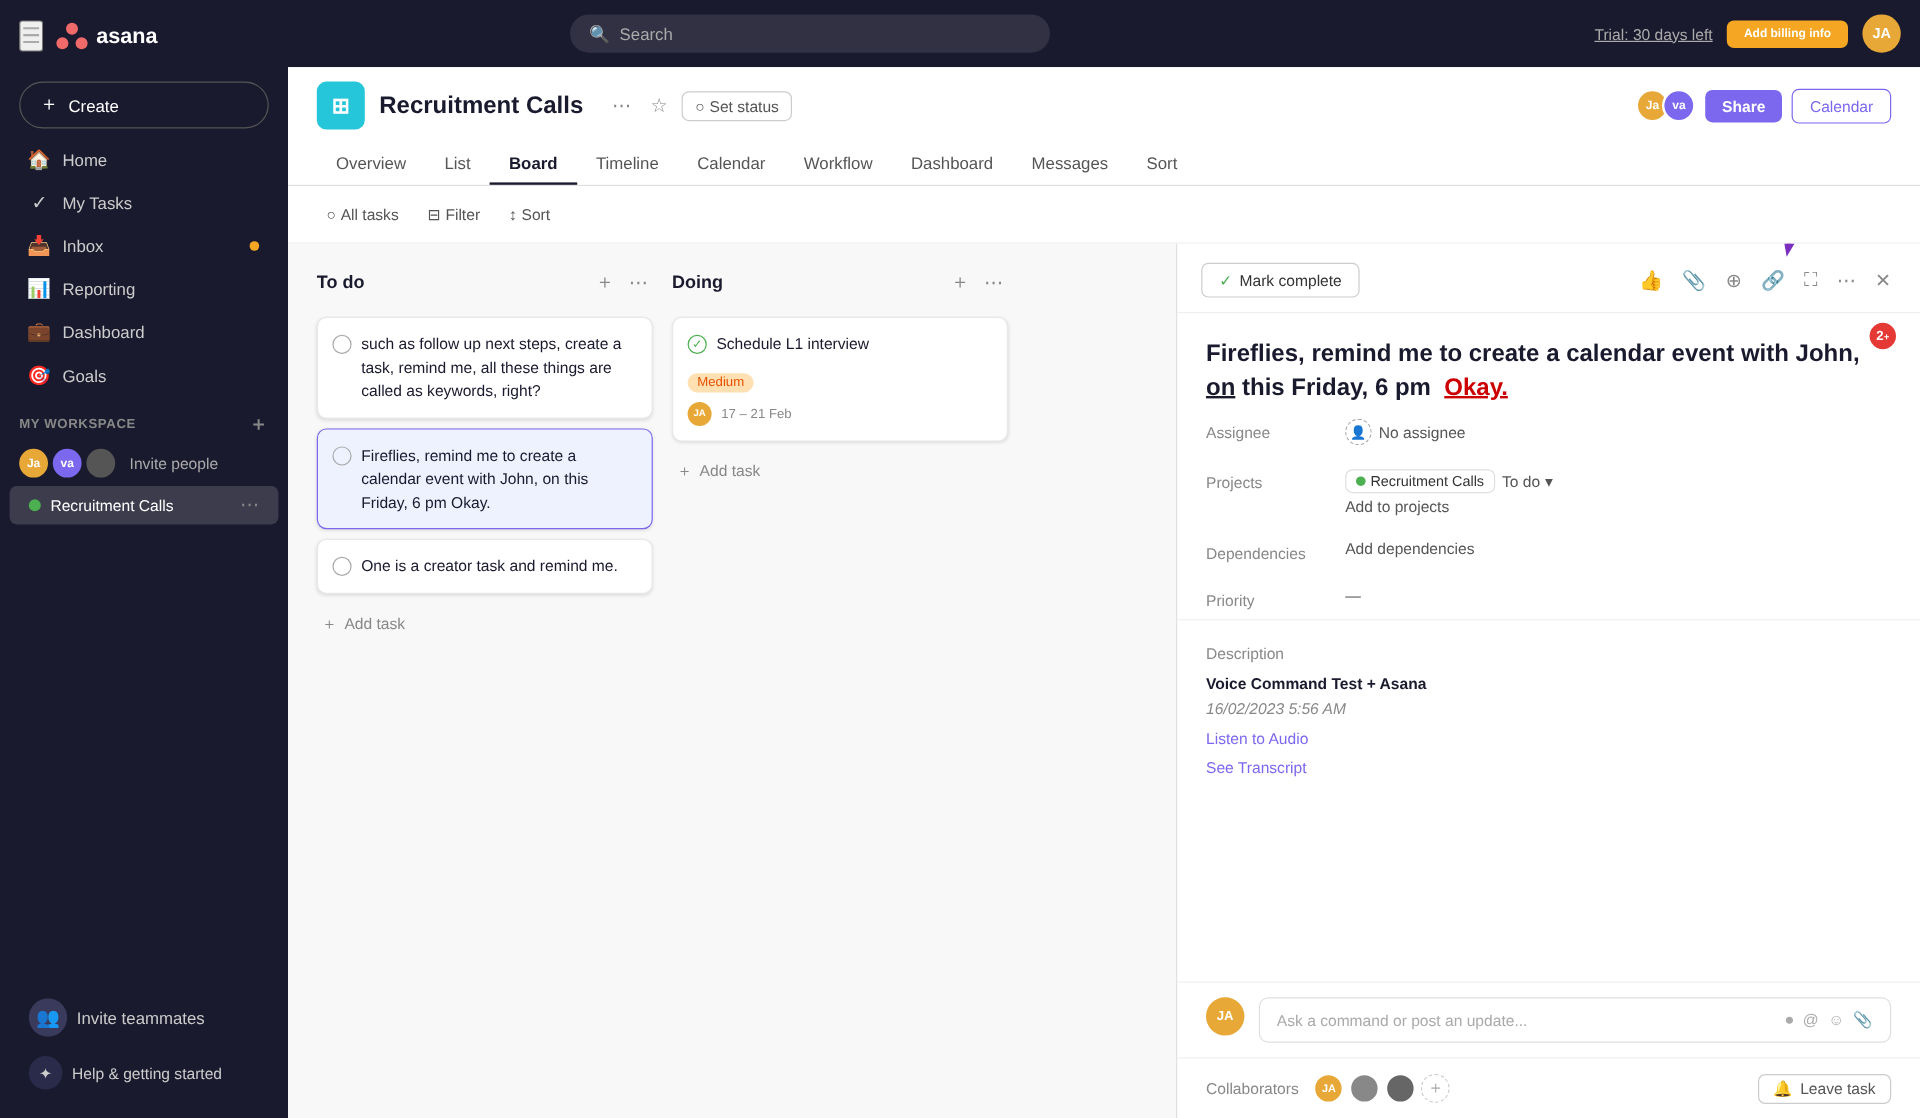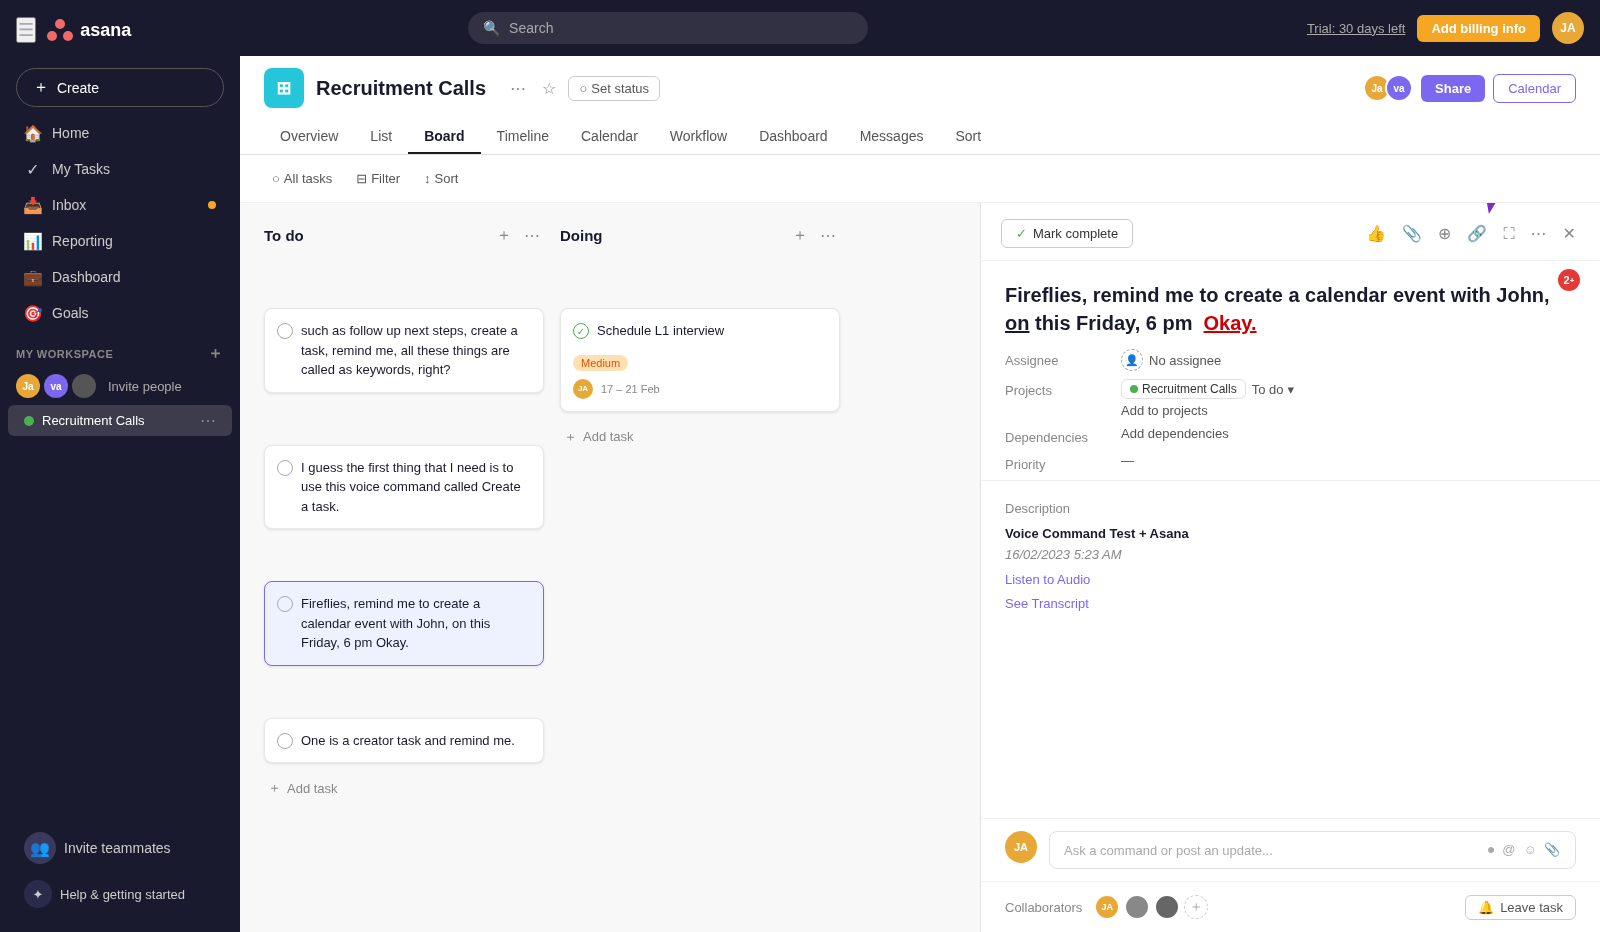--- a/index.html
+++ b/index.html
@@ -39,21 +39,21 @@
     
     .main { flex: 1; display: flex; flex-direction: column; background: #fff; overflow: hidden; }
 
     
     .topbar { background: #1a1a2e; display: flex; align-items: center; padding: 0 16px; height: 56px; gap: 16px; }
     .search-bar { flex: 1; max-width: 400px; margin: 0 auto; background: rgba(255,255,255,0.1); border-radius: 20px; display: flex; align-items: center; padding: 8px 16px; gap: 8px; color: #aaa; cursor: pointer; }
     .search-bar input { background: transparent; border: none; outline: none; color: #fff; font-size: 14px; width: 100%; }
     .search-bar input::placeholder { color: #aaa; }
     .topbar-right { display: flex; align-items: center; gap: 12px; margin-left: auto; }
     .trial-text { color: #aaa; font-size: 13px; text-decoration: underline; cursor: pointer; }
-    .billing-btn { background: #f5a623; color: #fff; border: none; padding: 6px 14px; border-radius: 6px; cursor: pointer; font-size: 13px; font-weight: 600; }
+    .billing-btn { background: #f5a623; color: #fff; border: none; padding: 6px 14px; border-radius: 6px; cursor: pointer; font-size: 10px; font-weight: 600; }
     .user-avatar { width: 32px; height: 32px; border-radius: 50%; background: #e8a838; display: flex; align-items: center; justify-content: center; font-size: 12px; font-weight: 700; color: #fff; cursor: pointer; }
 
     
     .project-header { background: #fff; border-bottom: 1px solid #e0e0e0; padding: 12px 24px 0; }
     .project-title-row { display: flex; align-items: center; gap: 12px; margin-bottom: 12px; }
     .project-icon { width: 40px; height: 40px; border-radius: 8px; background: #26c6da; display: flex; align-items: center; justify-content: center; color: #fff; font-size: 18px; font-weight: 700; }
     .project-title { font-size: 20px; font-weight: 700; color: #1a1a2e; }
     .project-title-actions { display: flex; align-items: center; gap: 8px; margin-left: 8px; }
     .icon-btn { background: none; border: none; cursor: pointer; color: #888; font-size: 16px; padding: 4px; }
     .set-status-btn { background: none; border: 1px solid #ccc; border-radius: 6px; padding: 4px 10px; font-size: 13px; color: #555; cursor: pointer; display: flex; align-items: center; gap: 4px; }
@@ -72,21 +72,21 @@
     .toolbar-btn { background: none; border: none; cursor: pointer; color: #555; font-size: 13px; display: flex; align-items: center; gap: 4px; padding: 4px 8px; border-radius: 4px; }
 
     
     .board-content { display: flex; flex: 1; overflow: hidden; }
     .board-columns { display: flex; gap: 16px; padding: 16px 24px; overflow-x: auto; flex: 1; background: #f8f8f8; }
     .board-column { width: 280px; flex-shrink: 0; display: flex; flex-direction: column; gap: 8px; }
     .column-header { display: flex; align-items: center; justify-content: space-between; padding: 4px 0; margin-bottom: 4px; }
     .column-title { font-weight: 700; font-size: 15px; color: #1a1a2e; }
     .column-actions { display: flex; gap: 4px; }
     .col-btn { background: none; border: none; cursor: pointer; color: #888; font-size: 16px; padding: 2px 4px; }
-    .task-card { background: #fff; border-radius: 8px; padding: 12px; box-shadow: 0 1px 3px rgba(0,0,0,0.1); cursor: pointer; border: 1px solid #e8e8e8; margin-top: 44px; }
+    .task-card { background: #fff; border-radius: 8px; padding: 12px; box-shadow: 0 1px 3px rgba(0,0,0,0.1); cursor: pointer; border: 1px solid #e8e8e8; }
     .task-card.active { background: #eef2ff; border: 1px solid #7b68ee; }
     .task-card-header { display: flex; align-items: flex-start; gap: 8px; }
     .task-check { width: 16px; height: 16px; border-radius: 50%; border: 1.5px solid #aaa; flex-shrink: 0; margin-top: 2px; display: flex; align-items: center; justify-content: center; }
     .task-check.done { border-color: #4CAF50; background: #fff; }
     .task-check.done::after { content: '✓'; font-size: 10px; color: #4CAF50; }
     .task-text { font-size: 13px; color: #1a1a2e; line-height: 1.5; }
     .task-tag { display: inline-block; background: #ffe0b2; color: #e65100; font-size: 11px; padding: 2px 8px; border-radius: 10px; margin-top: 6px; }
     .task-meta { display: flex; align-items: center; gap: 8px; margin-top: 8px; }
     .task-avatar { width: 20px; height: 20px; border-radius: 50%; background: #e8a838; display: flex; align-items: center; justify-content: center; font-size: 8px; font-weight: 700; color: #fff; }
     .task-date { font-size: 11px; color: #888; }
@@ -95,21 +95,21 @@
     
     .task-detail { width: 620px; flex-shrink: 0; background: #fff; border-left: 1px solid #e0e0e0; display: flex; flex-direction: column; height: 100%; overflow-y: auto; }
     .task-detail-header { display: flex; align-items: center; padding: 16px 20px 12px; border-bottom: 1px solid #f0f0f0; gap: 8px; position: relative; }
     .mark-complete-btn { background: #fff; border: 1px solid #ccc; border-radius: 6px; padding: 6px 14px; font-size: 13px; color: #333; cursor: pointer; display: flex; align-items: center; gap: 6px; }
     .mark-complete-btn .check-icon { color: #4CAF50; }
     .detail-actions { display: flex; align-items: center; gap: 8px; margin-left: auto; }
     .detail-action-btn { background: none; border: none; cursor: pointer; color: #888; font-size: 16px; padding: 4px; }
     .task-detail-title { padding: 20px 24px 12px; }
     .task-title-text { font-size: 20px; font-weight: 700; color: #1a1a2e; line-height: 1.4; }
     .notification-badge { position: absolute; top: 8px; right: 20px; background: #e53935; color: #fff; border-radius: 50%; width: 22px; height: 22px; display: flex; align-items: center; justify-content: center; font-size: 11px; font-weight: 700; }
-    .task-fields { padding: 0 24px; display: flex; flex-direction: column; gap: 8px; }
+    .task-fields { padding: 0 24px; display: flex; flex-direction: column; gap: 20px; }
     .field-row { display: flex; align-items: flex-start; gap: 16px; }
     .field-label { width: 100px; color: #888; font-size: 13px; flex-shrink: 0; padding-top: 4px; }
     .field-value { font-size: 13px; color: #555; display: flex; align-items: center; gap: 6px; flex: 1; }
     .field-value .assignee-icon { width: 22px; height: 22px; border-radius: 50%; border: 1.5px dashed #aaa; display: flex; align-items: center; justify-content: center; font-size: 11px; color: #aaa; }
     .field-value .cal-icon { width: 22px; height: 22px; border-radius: 4px; border: 1.5px dashed #aaa; display: flex; align-items: center; justify-content: center; font-size: 11px; color: #aaa; }
     .project-tag { background: #fff; border: 1px solid #e0e0e0; border-radius: 6px; padding: 2px 8px; font-size: 12px; color: #333; display: flex; align-items: center; gap: 4px; }
     .project-tag-dot { width: 8px; height: 8px; border-radius: 50%; background: #4CAF50; }
     .status-dropdown { background: none; border: none; color: #555; cursor: pointer; font-size: 13px; display: flex; align-items: center; gap: 4px; }
     .add-link { color: #555; cursor: pointer; font-size: 13px; }
     .priority-dash { color: #555; }
@@ -285,26 +285,20 @@
           </div>
         </div>
 
         <div class="task-card">
           <div class="task-card-header">
             <div class="task-check"></div>
             <span class="task-text">such as follow up next steps, create a task, remind me, all these things are called as keywords, right?</span>
           </div>
         </div>
 
-        <div class="task-card">
-          <div class="task-card-header">
-            <div class="task-check"></div>
-            <span class="task-text">I guess the first thing that I need is to use this voice command called Create a task.</span>
-          </div>
-        </div>
 
         <div class="task-card active">
           <div class="task-card-header">
             <div class="task-check"></div>
             <span class="task-text">Fireflies, remind me to create a calendar event with John, on this Friday, 6 pm Okay.</span>
           </div>
         </div>
 
         <div class="task-card">
           <div class="task-card-header">
@@ -423,21 +417,21 @@
           </div>
         </div>
       </div>
 
       <hr class="divider">
 
       <div class="description-section">
         <div class="desc-label">Description</div>
         <div class="desc-content">
           <span class="bold">Voice Command Test + Asana</span><br>
-          <span class="italic">16/02/2023 5:23 AM</span><br>
+          <span class="italic">16/02/2023 5:56 AM</span><br>
           <a class="desc-link">Listen to Audio</a>
           <a class="desc-link">See Transcript</a>
         </div>
       </div>
 
       <div class="comment-section" style="margin-top:auto;">
         <div class="comment-input-row">
           <div class="comment-avatar">JA</div>
           <div class="comment-input-box">
             <span style="color:#aaa;font-size:13px;">Ask a command or post an update...</span>

